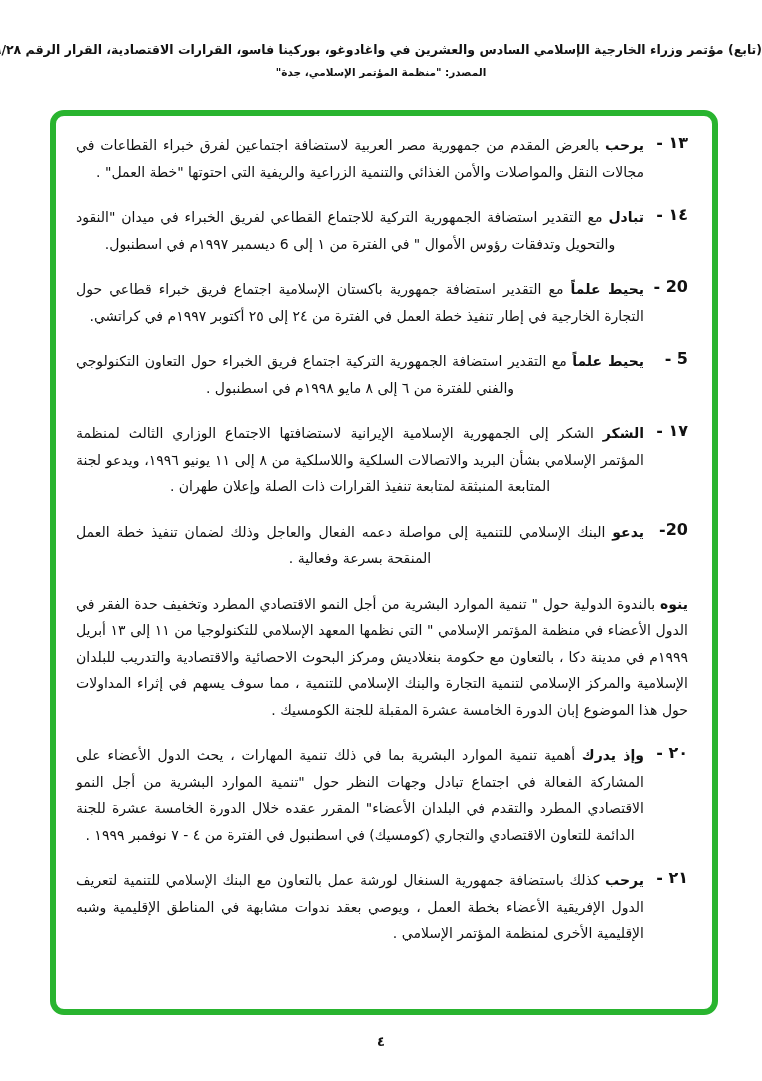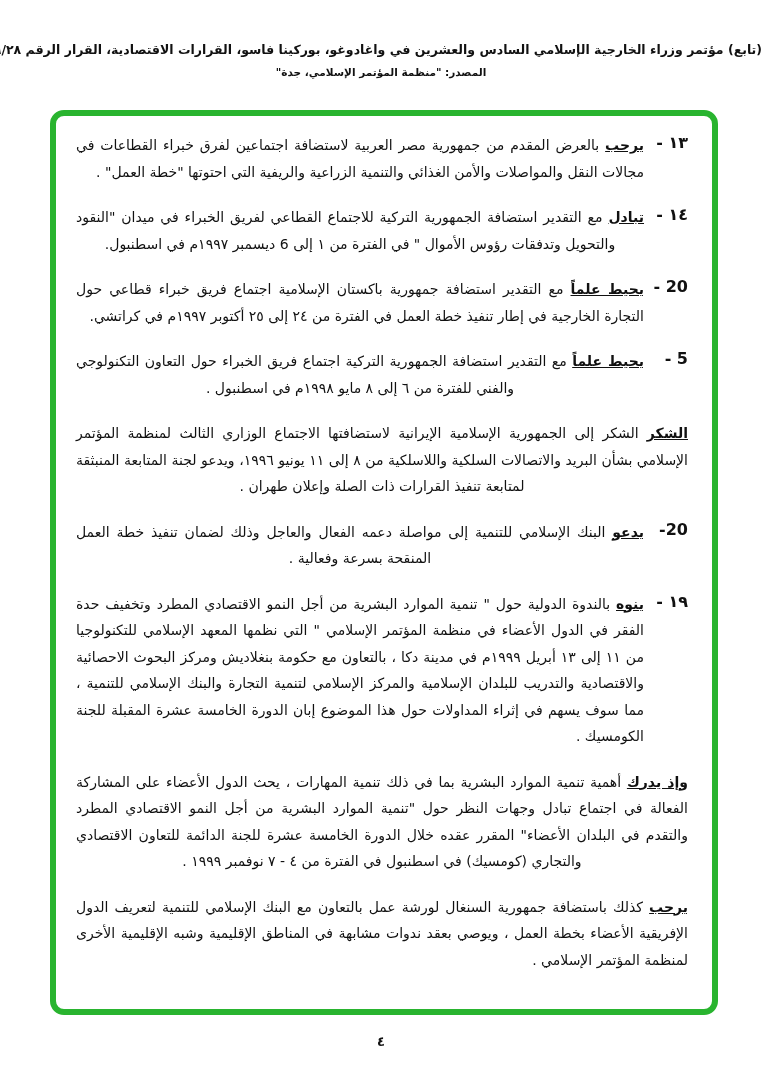--- a/index.html
+++ b/index.html
@@ -51,21 +51,21 @@
     white-space:nowrap;
   }
   .res-item .text {
     flex:1;
     font-size:14px;
     line-height:26.5px;
     text-align:justify;
     text-align-last:right;
   }
   .res-item.center-last .text { text-align-last:center; }
-  .lead { font-weight:bold;text-decoration:underline; }
+  .lead { font-weight:bold; }
   .page-footer {
     position:absolute;
     top:1031px; right:0; left:0;
     text-align:center;
   }
   .page-footer .pagenum {
     font-size:13px;
     font-weight:bold;
   }
 </style>
@@ -95,38 +95,40 @@
       <span class="num">20 -</span>
       <p class="text"><span class="lead">يحيط علماً</span> <span>مع التقدير استضافة جمهورية باكستان الإسلامية اجتماع فريق خبراء قطاعي حول التجارة الخارجية في إطار تنفيذ خطة العمل في الفترة من ٢٤ إلى ٢٥ أكتوبر ١٩٩٧م في كراتشي.</span></p>
     </div>
 
     <div class="res-item center-last">
       <span class="num">5 -</span>
       <p class="text"><span class="lead">يحيط علماً</span> <span>مع التقدير استضافة الجمهورية التركية اجتماع فريق الخبراء حول التعاون التكنولوجي والفني للفترة من ٦ إلى ٨ مايو ١٩٩٨م في اسطنبول .</span></p>
     </div>
 
     <div class="res-item center-last">
+      <span class="num">١٧ -</span>
       <p class="text"><span class="lead">الشكر</span> <span>الشكر إلى الجمهورية الإسلامية الإيرانية لاستضافتها الاجتماع الوزاري الثالث لمنظمة المؤتمر الإسلامي بشأن البريد والاتصالات السلكية واللاسلكية من ٨ إلى ١١ يونيو ١٩٩٦، ويدعو لجنة المتابعة المنبثقة لمتابعة تنفيذ القرارات ذات الصلة وإعلان طهران .</span></p>
     </div>
 
     <div class="res-item center-last">
       <span class="num">20-</span>
       <p class="text"><span class="lead">يدعو</span> <span>البنك الإسلامي للتنمية إلى مواصلة دعمه الفعال والعاجل وذلك لضمان تنفيذ خطة العمل المنقحة بسرعة وفعالية .</span></p>
     </div>
 
     <div class="res-item">
-      <span class="num">١٩ -</span>
       <p class="text"><span class="lead">ينوه</span> <span>بالندوة الدولية حول " تنمية الموارد البشرية من أجل النمو الاقتصادي المطرد وتخفيف حدة الفقر في الدول الأعضاء في منظمة المؤتمر الإسلامي " التي نظمها المعهد الإسلامي للتكنولوجيا من ١١ إلى ١٣ أبريل ١٩٩٩م في مدينة دكا ، بالتعاون مع حكومة بنغلاديش ومركز البحوث الاحصائية والاقتصادية والتدريب للبلدان الإسلامية والمركز الإسلامي لتنمية التجارة والبنك الإسلامي للتنمية ، مما سوف يسهم في إثراء المداولات حول هذا الموضوع إبان الدورة الخامسة عشرة المقبلة للجنة الكومسيك .</span></p>
     </div>
 
     <div class="res-item center-last">
+      <span class="num">٢٠ -</span>
       <p class="text"><span class="lead">وإذ يدرك</span> <span>أهمية تنمية الموارد البشرية بما في ذلك تنمية المهارات ، يحث الدول الأعضاء على المشاركة الفعالة في اجتماع تبادل وجهات النظر حول "تنمية الموارد البشرية من أجل النمو الاقتصادي المطرد والتقدم في البلدان الأعضاء" المقرر عقده خلال الدورة الخامسة عشرة للجنة الدائمة للتعاون الاقتصادي والتجاري (كومسيك) في اسطنبول في الفترة من ٤ - ٧ نوفمبر ١٩٩٩ .</span></p>
     </div>
 
     <div class="res-item">
+      <span class="num">٢١ -</span>
       <p class="text"><span class="lead">يرحب</span> <span>كذلك باستضافة جمهورية السنغال لورشة عمل بالتعاون مع البنك الإسلامي للتنمية لتعريف الدول الإفريقية الأعضاء بخطة العمل ، ويوصي بعقد ندوات مشابهة في المناطق الإقليمية وشبه الإقليمية الأخرى لمنظمة المؤتمر الإسلامي .</span></p>
     </div>
 
   </section>
 
   <footer class="page-footer">
     <span class="pagenum">٤</span>
   </footer>
 
 </div>

